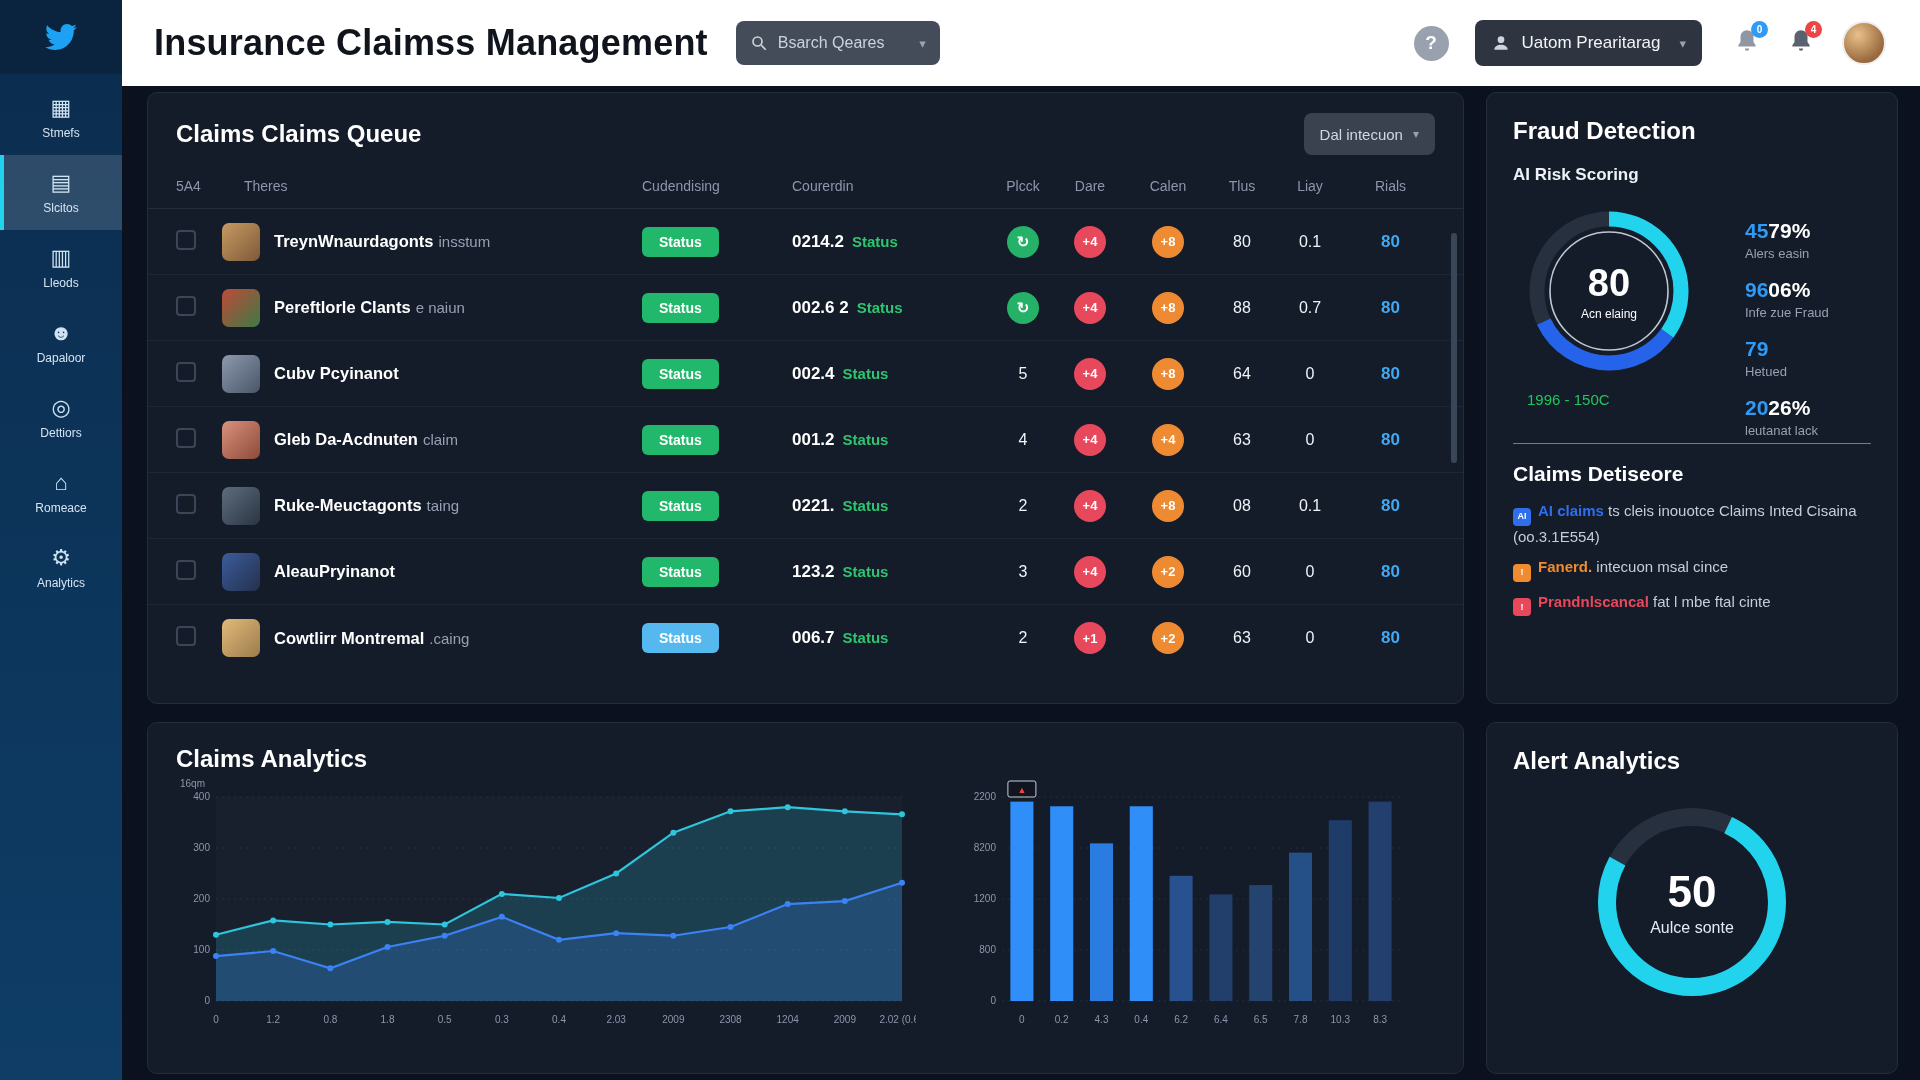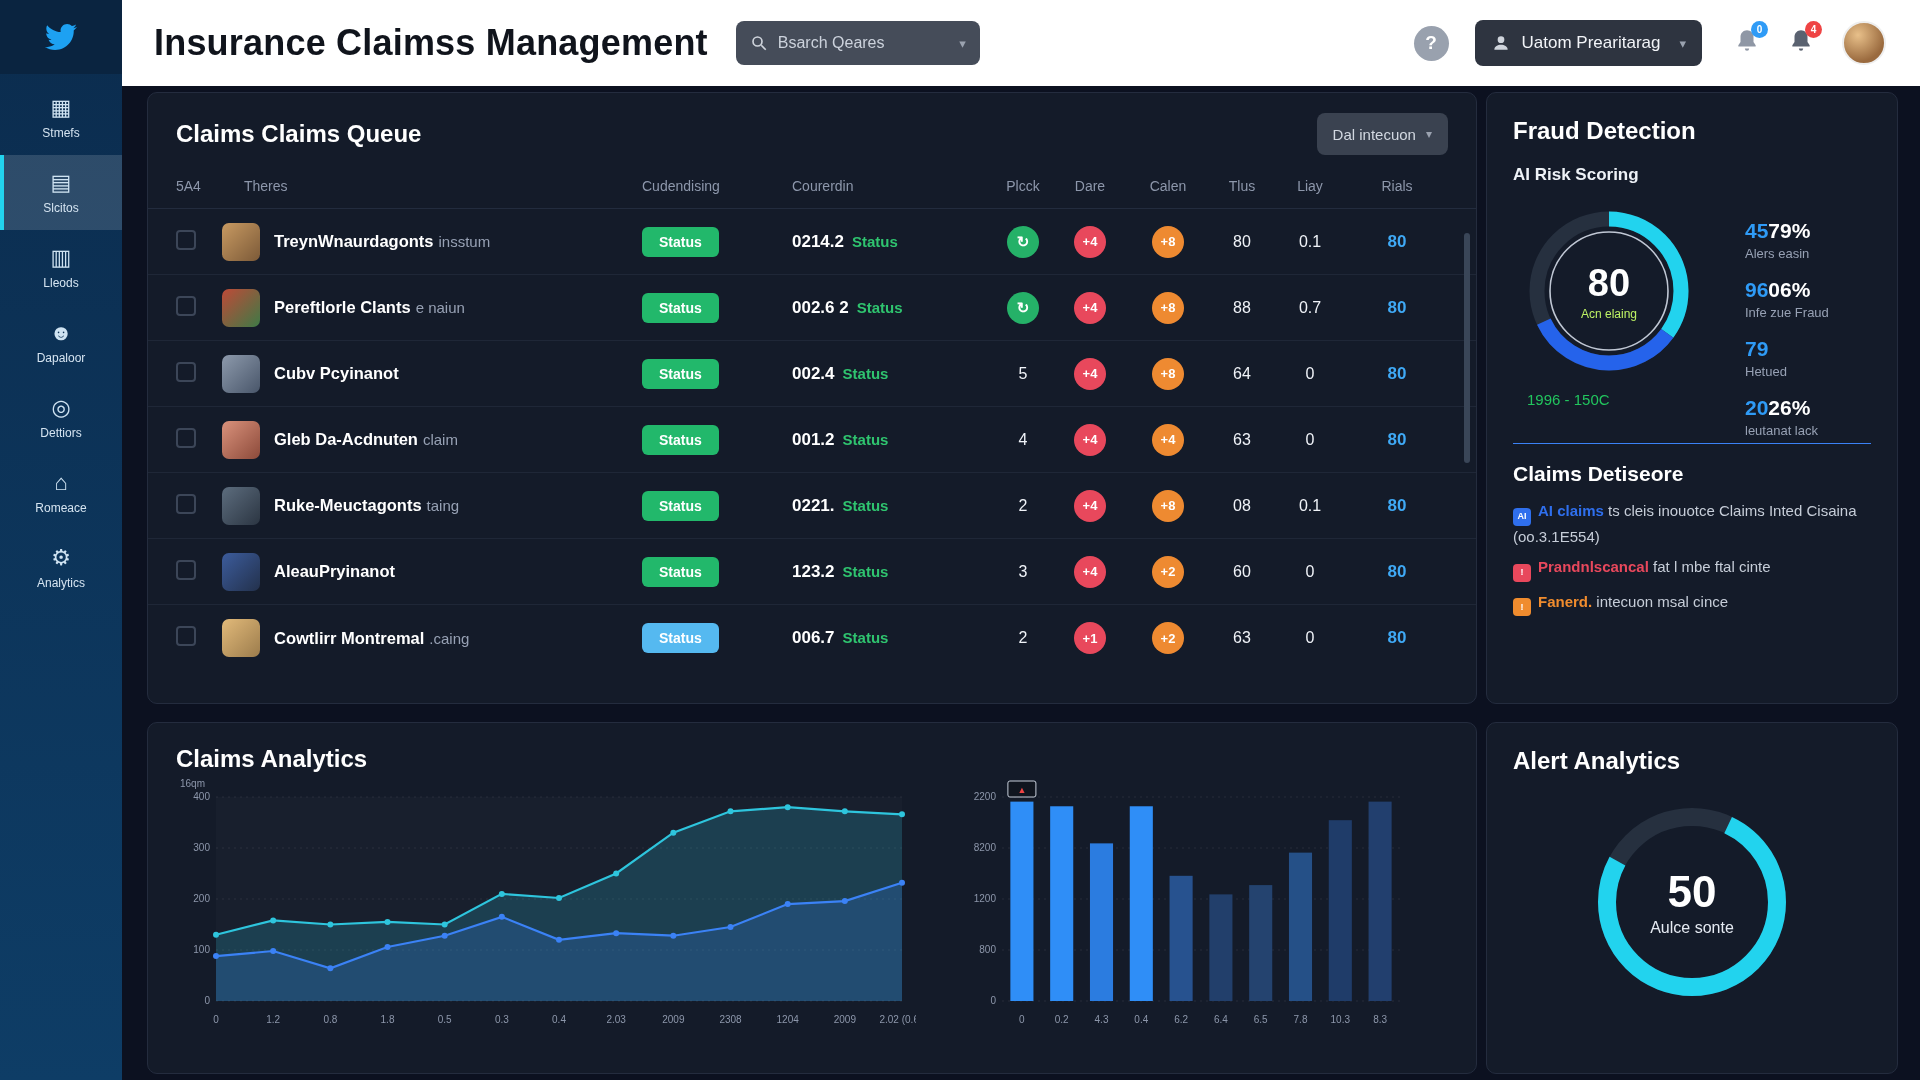--- a/index.html
+++ b/index.html
@@ -13,34 +13,34 @@
 .nav{display:flex;flex-direction:column;margin-top:6px}
 .nav-item{display:flex;flex-direction:column;align-items:center;gap:7px;padding:17px 0 15px;cursor:pointer;position:relative}
 .nav-item.active{background:rgba(255,255,255,.14)}
 .nav-item.active::before{content:"";position:absolute;left:0;top:0;bottom:0;width:4px;background:#22d3ee}
 .nav-icon{font-size:22px;line-height:22px;color:#cfe3f2}
 .nav-label{font-size:12px;color:#d5e4f1}
 
 .main-col{flex:1;display:flex;flex-direction:column;height:100%;min-width:0}
 .header{height:86px;background:#ffffff;display:flex;align-items:center;padding:0 34px 0 32px;flex-shrink:0}
 .header-title{font-size:36px;font-weight:bold;color:#10141c;letter-spacing:.2px}
-.search-pill{margin-left:28px;display:flex;align-items:center;gap:10px;background:#454c59;border-radius:8px;height:44px;padding:0 14px;width:244px;color:#ccd2dc;font-size:16px;cursor:pointer}
+.search-pill{margin-left:28px;display:flex;align-items:center;gap:10px;background:#454c59;border-radius:8px;height:44px;padding:0 14px;width:204px;color:#ccd2dc;font-size:16px;cursor:pointer}
 .search-pill svg{width:18px;height:18px}
 .search-pill .chev{margin-left:auto;color:#9aa2af;font-size:13px}
 .h-spacer{flex:1}
 .help-circle{width:35px;height:35px;border-radius:50%;background:#99a1ae;color:#fff;font-weight:bold;font-size:19px;display:flex;align-items:center;justify-content:center;cursor:pointer;margin-right:26px}
 .user-pill{display:flex;align-items:center;gap:11px;background:#2e3440;border-radius:8px;height:46px;padding:0 16px;color:#f2f4f8;font-size:17px;cursor:pointer;margin-right:32px}
 .user-pill svg{width:20px;height:20px}
 .user-pill .chev{color:#9aa2af;font-size:13px;margin-left:8px}
 .bell-wrap{position:relative;margin-right:28px;cursor:pointer}
 .bell-wrap svg{width:26px;height:26px}
 .badge{position:absolute;top:-7px;right:-8px;min-width:17px;height:17px;border-radius:9px;color:#fff;font-size:10px;font-weight:bold;display:flex;align-items:center;justify-content:center;padding:0 3px}
 .avatar-hdr{width:44px;height:44px;border-radius:50%;background:radial-gradient(circle at 35% 30%,#e8c08a,#9a6a3e 70%);cursor:pointer;border:2px solid #eee}
 
-.content{display:grid;grid-template-columns:1fr 412px;grid-template-rows:612px 1fr;gap:18px 9px;padding:6px 22px 6px 25px;height:calc(100% - 86px)}
+.content{display:grid;grid-template-columns:1fr 412px;grid-template-rows:612px 1fr;gap:18px 22px;padding:6px 22px 6px 25px;height:calc(100% - 86px)}
 .panel{background:#141b29;border:1px solid #242c3e;border-radius:10px;overflow:hidden;position:relative}
 .panel-title{font-size:24px;font-weight:bold;color:#fff}
 
 .queue-head{display:flex;align-items:center;justify-content:space-between;padding:20px 28px 8px}
 .filter-btn{display:flex;align-items:center;gap:10px;background:#3a4250;border-radius:8px;height:42px;padding:0 16px;font-size:15px;color:#d2d8e1;cursor:pointer}
 .filter-btn .chev{color:#9aa2af;font-size:12px}
 .t-head,.t-row{display:grid;grid-template-columns:46px 420px 150px 200px 62px 72px 84px 64px 72px 1fr;align-items:center;padding:0 28px}
 .t-head{height:46px;color:#8d97ab;font-size:14px;border-bottom:1px solid #232c3e}
 .t-head .c-c{text-align:center}
 .t-head .cell:nth-child(2){padding-left:22px}
@@ -65,21 +65,21 @@
 .rials-cell{font-size:17px;font-weight:bold;color:#3fa9f5;text-align:center}
 .tbl-scrollbar{position:absolute;right:6px;top:140px;width:6px;height:230px;border-radius:3px;background:#3a4658;cursor:pointer}
 
 .fraud{padding:24px 26px}
 .risk-label{font-size:17px;font-weight:bold;color:#eef2f7;margin-top:20px}
 .risk-row{display:flex;margin-top:4px}
 .risk-left{flex:1}
 .donut-wrap{position:relative;width:180px;height:180px;margin-top:12px;margin-left:6px}
 .donut-center{position:absolute;inset:0;display:flex;flex-direction:column;align-items:center;justify-content:center;gap:2px}
 .donut-val{font-size:38px;font-weight:bold;color:#fff}
-.donut-lab{font-size:12px;color:#bef264}
+.donut-lab{font-size:12px;color:#ffffff}
 .risk-range{margin-top:10px;margin-left:14px;font-size:15px;color:#22c55e}
 .risk-stats{width:126px;display:flex;flex-direction:column;gap:17px;margin-top:30px}
 .stat-val{font-size:21px;font-weight:bold;color:#fff}
 .stat-val .acc{color:#2f9bf6}
 .stat-lab{font-size:13px;color:#97a1b4;margin-top:3px}
 .fraud-sec{margin-top:5px;border-top:1px solid #3b82f6;padding-top:18px}
 .fraud-sec h3{font-size:21px;font-weight:bold;color:#fff}
 .ins-list{margin-top:14px;display:flex;flex-direction:column;gap:9px}
 .ins-item{font-size:15px;color:#c6cdd8;line-height:1.45;cursor:pointer}
 .ins-chip{display:inline-flex;align-items:center;justify-content:center;width:18px;height:18px;border-radius:4px;font-size:9px;font-weight:bold;color:#fff;margin-right:7px;vertical-align:-3px}
@@ -395,23 +395,23 @@
           <div class="stat-val"><span class="acc">20</span><span class="rest">26%</span></div>
           <div class="stat-lab">leutanat lack</div>
         </div>
       </div>
         </div>
         <div class="fraud-sec">
           <h3>Claims Detiseore</h3>
           <div class="ins-list">
         <div class="ins-item"><span class="ins-chip" style="background: rgb(47, 111, 237);">AI</span><span class="ins-acc" style="color: rgb(47, 111, 237);">AI claims</span> <span class="ins-txt">ts cleis inouotce Claims Inted Cisaina (oo.3.1E554)</span></div>
 
+        <div class="ins-item"><span class="ins-chip" style="background: rgb(240, 140, 46);">!</span><span class="ins-acc" style="color: rgb(240, 140, 46);">Fanerd.</span> <span class="ins-txt">intecuon msal cince</span></div>
+
         <div class="ins-item"><span class="ins-chip" style="background: rgb(232, 72, 92);">!</span><span class="ins-acc" style="color: rgb(232, 72, 92);">Prandnlscancal</span> <span class="ins-txt">fat l mbe ftal cinte</span></div>
-
-        <div class="ins-item"><span class="ins-chip" style="background: rgb(240, 140, 46);">!</span><span class="ins-acc" style="color: rgb(240, 140, 46);">Fanerd.</span> <span class="ins-txt">intecuon msal cince</span></div>
       </div>
         </div>
       </section>
 
       <section class="panel analytics">
         <div class="panel-title">Claims Analytics</div>
         <div class="charts-row">
           <div class="chart-a">
             <svg id="area-svg" width="740" height="254" viewBox="0 0 740 254">
                 <rect x="40" y="20" width="686" height="204" fill="rgba(255,255,255,0.02)"></rect>

